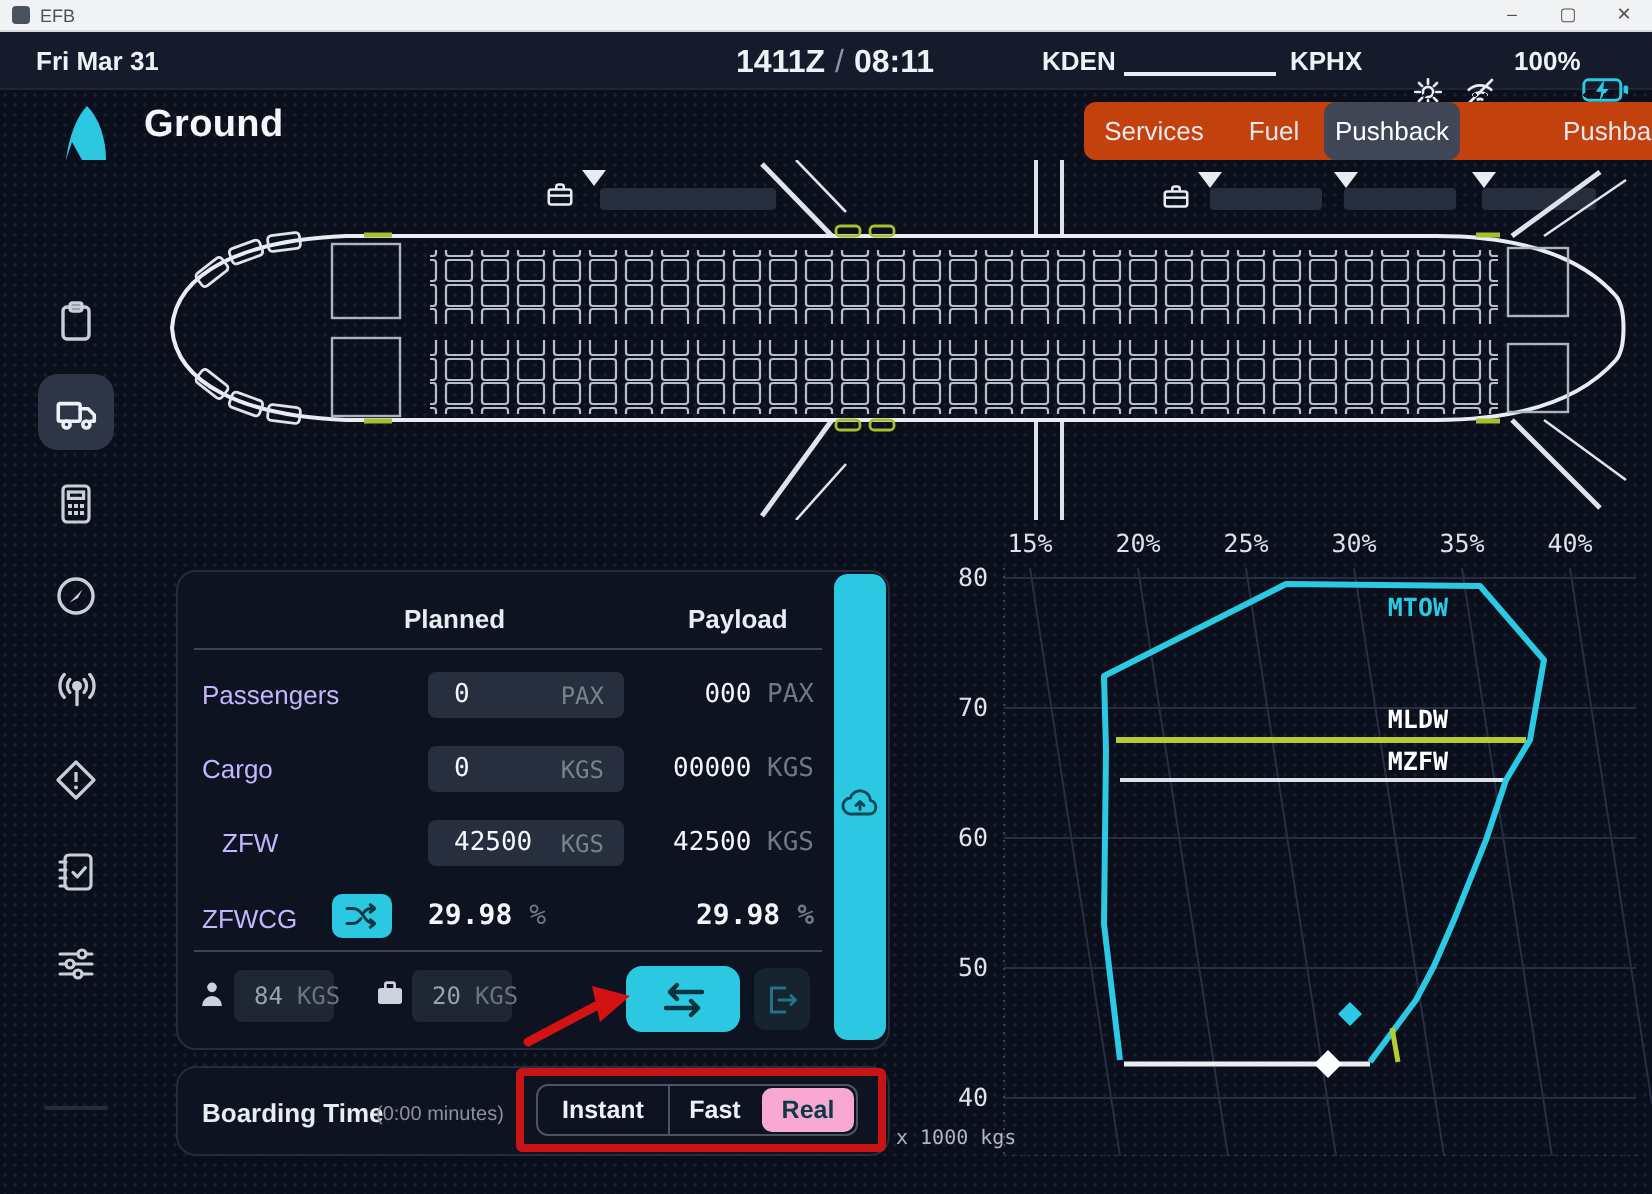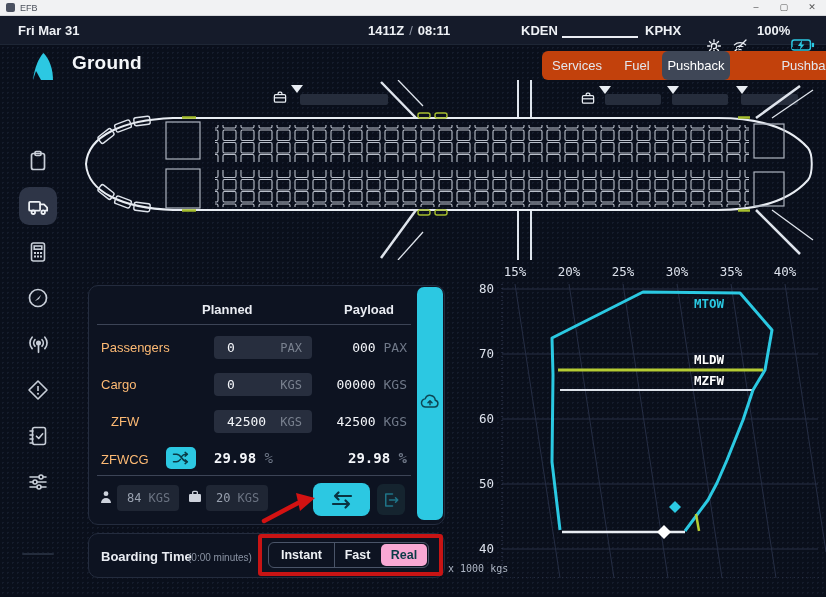--- a/index.html
+++ b/index.html
@@ -6,21 +6,21 @@
   #app{position:relative;width:826px;height:597px;background:#0a0f1b;font-family:"Liberation Sans",sans-serif;overflow:hidden;}
   .abs{position:absolute;}
   
   .titlebar{position:absolute;left:0;top:0;width:826px;height:16px;background:#f1f2f3;display:flex;align-items:center;border-bottom:1px solid #d8dadd;box-sizing:border-box;}
   .titlebar .appico{width:9px;height:9px;margin-left:6px;background:#4a5160;border-radius:2px;}
   .titlebar .apptitle{font-size:9px;color:#4c525c;margin-left:5px;flex:1;}
   .winbtn{width:28px;height:15px;text-align:center;font-size:9px;color:#555;line-height:15px;}
   
   .statusbar{position:absolute;left:0;top:16px;width:826px;height:29px;background:#151b2a;border-bottom:1px solid #1e2635;box-sizing:border-box;color:#eef1f5;}
   .sb-date{position:absolute;left:18px;top:7px;font-size:13px;font-weight:bold;}
-  .sb-time{position:absolute;left:368px;top:7px;font-size:13px;font-weight:bold;white-space:nowrap;}
+  .sb-time{position:absolute;left:368px;top:7px;font-size:16px;font-weight:bold;white-space:nowrap;}
   .sb-sep{color:#8d95a5;padding:0 5px;font-weight:normal;}
   .sb-orig{position:absolute;left:521px;top:7px;font-size:13px;font-weight:bold;}
   .sb-line{position:absolute;left:562px;top:20px;width:76px;height:2px;background:#e9edf3;}
   .sb-dest{position:absolute;left:645px;top:7px;font-size:13px;font-weight:bold;}
   .sb-batt{position:absolute;left:757px;top:7px;font-size:13px;font-weight:bold;}
   
   .dots{background-image:radial-gradient(#151c2c 1px,transparent 1px);background-size:5px 5px;}
   
   .sidebar-item{position:absolute;left:19px;width:38px;height:38px;border-radius:10px;display:flex;align-items:center;justify-content:center;}
   .sidebar-item.active{background:#2e3547;}
@@ -30,29 +30,29 @@
   .tabs{position:absolute;left:542px;top:51px;height:29px;display:flex;background:#c2410c;border-radius:6px;overflow:hidden;}
   .tab{height:29px;line-height:29px;text-align:center;font-size:13px;color:#e3e7ee;}
   .tab.active{background:#3f4757;border-radius:6px;color:#fff;}
   
   .cargo-bar{position:absolute;height:11px;background:#262d3c;border-radius:2px;}
   .tri{position:absolute;width:0;height:0;border-left:6px solid transparent;border-right:6px solid transparent;border-top:8px solid #e8ecf2;}
   
   .panel{position:absolute;background:#0d1321;border:1px solid #242c3e;border-radius:10px;box-sizing:border-box;}
   .phead{position:absolute;top:16px;font-size:13px;font-weight:bold;color:#e9ecf2;}
   .pdivider{position:absolute;left:8px;width:314px;height:1px;background:#3c4456;}
-  .rowlabel{position:absolute;left:12px;font-size:13px;color:#fdba74;}
+  .rowlabel{position:absolute;left:12px;font-size:13px;color:#c4b5fd;}
   .inbox{position:absolute;left:125px;width:98px;height:23px;background:#272e3e;border-radius:4px;display:flex;align-items:center;justify-content:space-between;padding:0 10px 0 13px;box-sizing:border-box;}
   .inbox .val{font-family:"DejaVu Sans Mono",monospace;font-size:13px;color:#f4f6fa;}
   .inbox .unit{font-family:"DejaVu Sans Mono",monospace;font-size:12px;color:#79818f;}
   .curval{position:absolute;right:37px;font-family:"DejaVu Sans Mono",monospace;font-size:13px;color:#f4f6fa;white-space:nowrap;}
   .curval .unit{color:#6f7888;}
   .bigval{position:absolute;left:125px;font-family:"DejaVu Sans Mono",monospace;font-size:14px;font-weight:bold;color:#f4f6fa;}
   .bigval .unit{color:#6f7888;font-weight:normal;}
-  .wbox{position:absolute;width:62px;height:26px;background:#1f2634;border-radius:4px;display:flex;align-items:center;gap:7px;padding-left:10px;box-sizing:border-box;font-family:"DejaVu Sans Mono",monospace;font-size:12px;color:#9aa2b0;}
+  .wbox{position:absolute;width:50px;height:26px;background:#1f2634;border-radius:4px;display:flex;align-items:center;gap:7px;padding-left:10px;box-sizing:border-box;font-family:"DejaVu Sans Mono",monospace;font-size:12px;color:#9aa2b0;}
   .wbox .unit{color:#6b7382;}
   .cyanbtn{position:absolute;background:#2cc8e2;border-radius:8px;display:flex;align-items:center;justify-content:center;}
   .ghostbtn{position:absolute;background:#15242f;border-radius:6px;display:flex;align-items:center;justify-content:center;}
   
   .btime-label{position:absolute;left:12px;top:15px;font-size:13px;font-weight:bold;color:#e9ecf2;}
   .btime-sub{position:absolute;left:99px;top:18px;font-size:10px;color:#8a93a3;}
   .seg{position:absolute;left:179px;top:8px;height:26px;display:flex;border:1px solid #4a5468;border-radius:6px;overflow:hidden;box-sizing:border-box;}
   .seg .opt{height:24px;line-height:24px;text-align:center;font-size:12.5px;font-weight:bold;color:#eef1f5;border-left:1px solid #4a5468;box-sizing:border-box;}
   .seg .opt:first-child{border-left:none;}
   .seg .opt.active{background:#f9a8d4;color:#0a3b47;border-radius:5px;margin:1px;height:22px;line-height:22px;border-left:none;}

